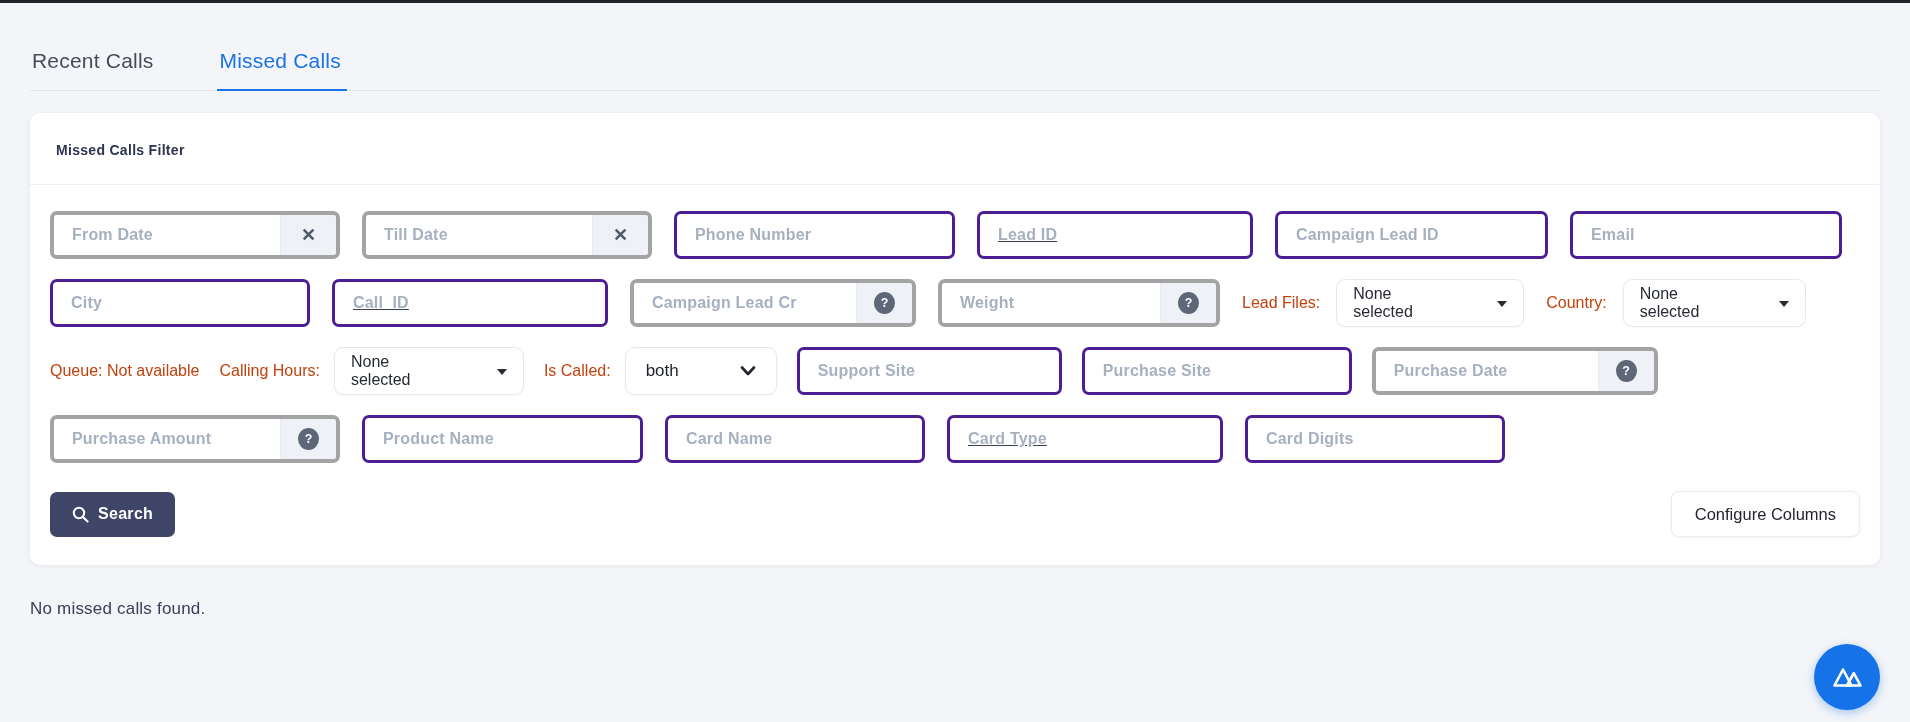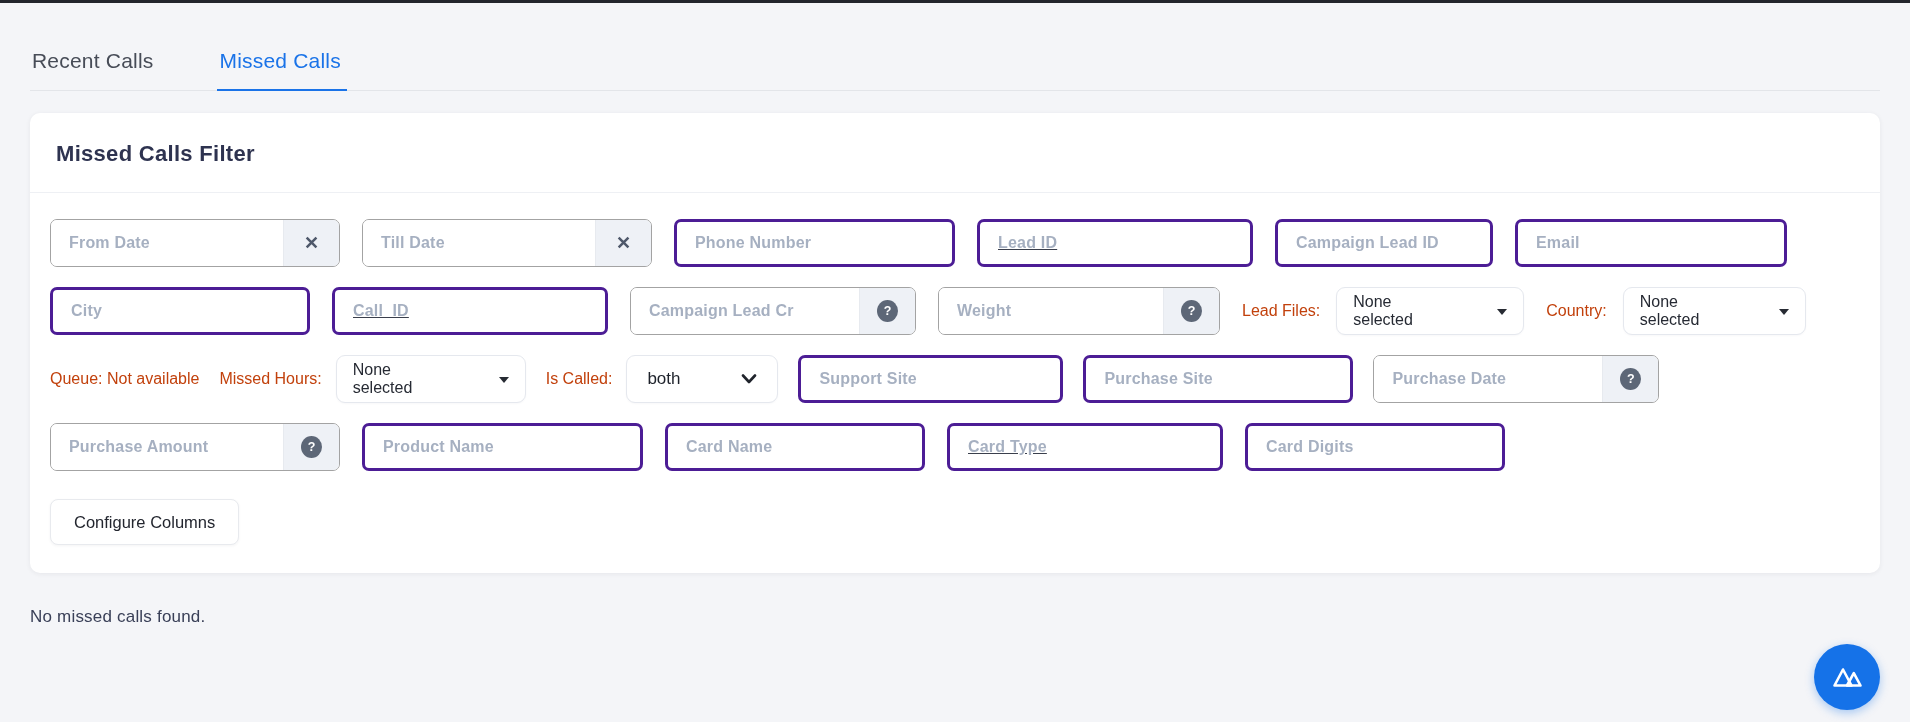--- a/index.html
+++ b/index.html
@@ -19,36 +19,36 @@
     cursor:pointer; letter-spacing:.2px;
   }
   .tab.active { color:#1a73e8; border-bottom:2px solid #1a73e8; margin-bottom:-1px; }
 
   
   .card {
     margin:22px 30px 0; background:#fff; border-radius:10px;
     box-shadow:0 1px 5px rgba(40,45,60,.07);
   }
   .card-header { padding:28px 26px 25px; }
-  .card-title { font-size:22px; font-weight:700; color:#2e3350; letter-spacing:.3px; }
+  .card-title { font-size:14px; font-weight:700; color:#2e3350; letter-spacing:.3px; }
   .card-divider { border-top:1px solid #eef0f4; }
   .card-body { padding:26px 20px 28px; }
 
   .frow { display:flex; align-items:center; gap:22px; margin-bottom:20px; }
   .frow.r3 { gap:20px; }
 
   .input {
     height:48px; background:#fff; border:3px solid #4c1d95; border-radius:7px;
     padding:0 18px; font-size:16px; color:#3a3f4c; outline:none;
     font-family:"Liberation Sans", sans-serif; font-weight:600; width:100%;
   }
   .input::placeholder { color:#a6b0c1; opacity:1; font-weight:600; letter-spacing:.2px; }
 
   .igroup {
-    display:flex; height:48px; border:1px solid #a3a3a3; border-radius:7px;
+    display:flex; height:48px; border:4px solid #a3a3a3; border-radius:7px;
     overflow:hidden; background:#fff; flex:none;
   }
   .igroup .input { border:none; border-radius:0; flex:1; min-width:0; height:100%; }
   .append {
     width:56px; flex:none; background:#eef1f6; border-left:1px solid #e7eaef;
     display:flex; align-items:center; justify-content:center; cursor:pointer;
   }
   .clear-x { color:#4e586a; font-size:18px; font-weight:700; line-height:1; }
   .help-badge {
     width:21px; height:22px; border-radius:50%; background:#5d6777; color:#fff;
@@ -92,21 +92,21 @@
 
   .fab {
     position:absolute; right:30px; bottom:12px; width:66px; height:66px; border-radius:50%;
     background:#1572e8; display:flex; align-items:center; justify-content:center;
     box-shadow:0 3px 10px rgba(21,114,232,.35); cursor:pointer;
   }
 
   
   .w290{width:290px;flex:none;} .w286{width:286px;} .w282{width:282px;}
   .w281{width:281px;flex:none;} .w280{width:260px;flex:none;} .w276{width:276px;flex:none;text-decoration:underline;}
-  .w273{width:218px;flex:none;} .w272{width:272px;flex:none;} .w270{width:270px;flex:none;}
+  .w273{width:273px;flex:none;} .w272{width:272px;flex:none;} .w270{width:270px;flex:none;}
   .w265{width:265px;flex:none;}
   .dd188{width:188px;} .dd183{width:183px;} .dd190{width:190px;} .sel152{width:152px;}
   .ml-neg{margin-left:-6px;gap:47px;}
 </style>
 </head>
 <body>
 
 <div class="top-strip"></div>
 
 <div class="tabs">
@@ -162,21 +162,21 @@
       </div>
       <span class="lbl">Country:</span>
       <div class="dd-btn dd183 ml-neg">
         <span>None selected</span>
         <span class="caret-tri"></span>
       </div>
     </div>
 
     <div class="frow r3">
       <span class="lbl">Queue: Not available</span>
-      <span class="lbl">Missed Hours:</span>
+      <span class="lbl">Calling Hours:</span>
       <div class="dd-btn dd190 ml-neg">
         <span>None selected</span>
         <span class="caret-tri"></span>
       </div>
       <span class="lbl">Is Called:</span>
       <div class="select-btn sel152 ml-neg">
         <span>both</span>
         <svg width="16" height="10" viewBox="0 0 16 10" fill="none" stroke="#20242c" stroke-width="2.6" stroke-linecap="round" stroke-linejoin="round">
             <path d="M2 1.5 L8 8 L14 1.5"></path>
           </svg>
@@ -198,20 +198,27 @@
           <span class="help-badge">?</span>
         </div>
       </div>
       <input class="input w281" placeholder="Product Name" style="">
       <input class="input w280" placeholder="Card Name" style="">
       <input class="input w276" placeholder="Card Type" style="">
       <input class="input w280" placeholder="Card Digits" style="">
     </div>
 
     <div class="actions">
+      <button class="search-btn">
+        <svg width="17" height="17" viewBox="0 0 17 17" fill="none" stroke="#ffffff" stroke-width="2.1" stroke-linecap="round">
+          <circle cx="7" cy="7" r="5.2"></circle>
+            <line x1="11.2" y1="11.2" x2="15.6" y2="15.6"></line>
+        </svg>
+        <span>Search</span>
+      </button>
       <button class="config-btn">Configure Columns</button>
     </div>
 
   </div>
 </div>
 
 <div class="empty-msg">No missed calls found.</div>
 
 <div class="fab">
   <svg width="32" height="24" viewBox="0 0 32 24" fill="none" stroke="#ffffff" stroke-width="2.6" stroke-linejoin="round" stroke-linecap="round">

